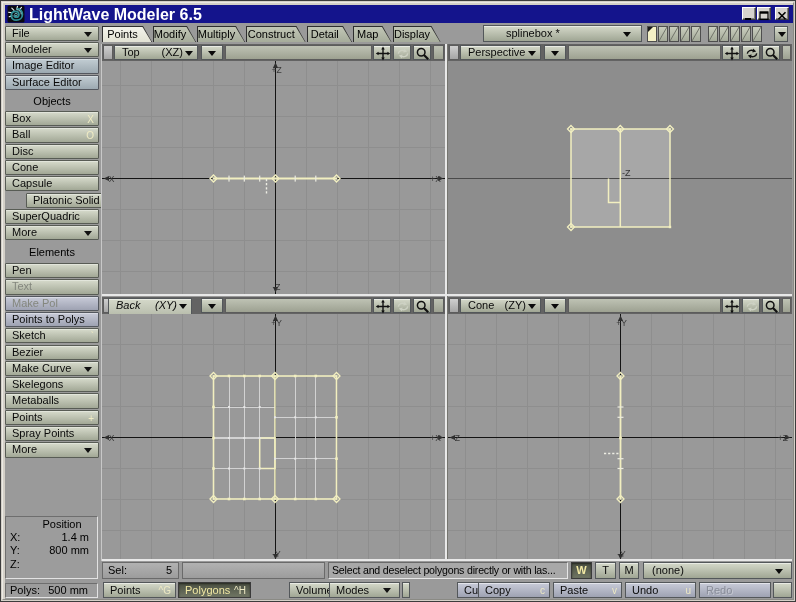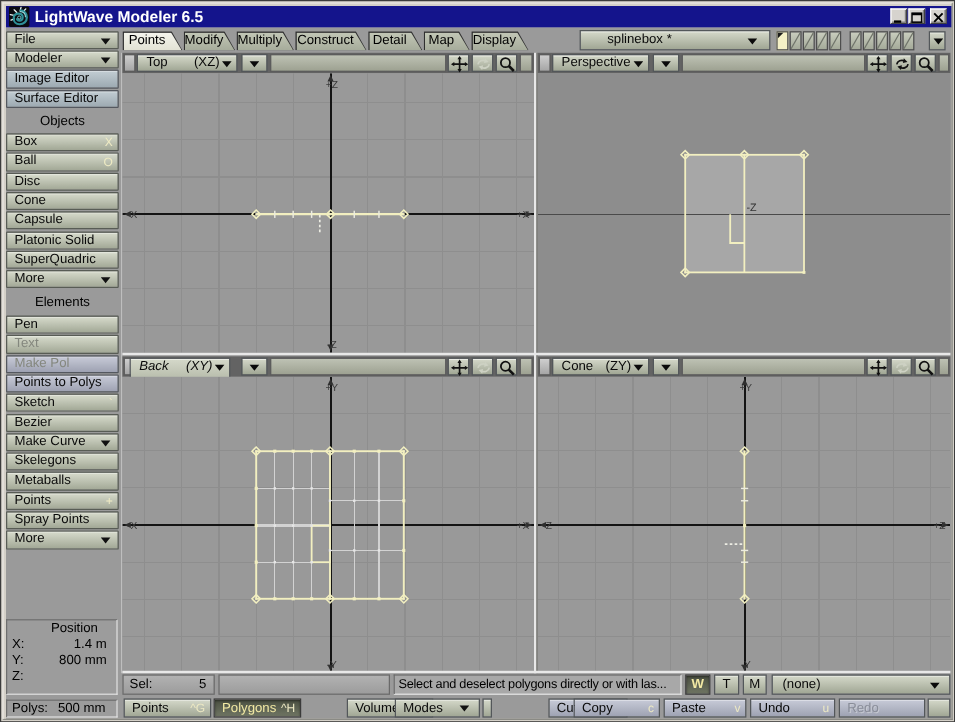--- a/index.html
+++ b/index.html
@@ -4,21 +4,21 @@
 <style>
 html,body{margin:0;padding:0;background:#777;}
 *{box-sizing:border-box;}
 #window{-webkit-font-smoothing:antialiased;position:relative;width:796px;height:602px;background:#D4D0C8;font-family:"Liberation Sans",sans-serif;overflow:hidden;
   border:1px solid #3c3c3c;}
 #window::after{content:"";position:absolute;left:1px;top:1px;right:1px;bottom:1px;border:1px solid #ECEAE4;border-right-color:#8a8a84;border-bottom-color:#8a8a84;pointer-events:none;}
 .abs{position:absolute;}
 
 #titlebar{left:4px;top:4px;width:788px;height:18px;background:#14148C;display:flex;align-items:center;}
 #app-icon{position:absolute;left:2px;top:0px;width:18px;height:18px;}
-#title-text{position:absolute;left:24px;top:1px;color:#fff;font-weight:bold;font-size:13px;letter-spacing:0px;}
+#title-text{position:absolute;left:24px;top:1px;color:#fff;font-weight:bold;font-size:16px;letter-spacing:0px;}
 .winbtn{position:absolute;top:2px;width:14px;height:13px;background:#D6D3CE;border:1px solid #404040;border-top-color:#FFFFFF;border-left-color:#FFFFFF;box-shadow:inset -1px -1px 0 #808080;}
 
 #appbg{left:4px;top:22px;width:788px;height:576px;background:#9A9A9A;}
 
 .sbtn{position:absolute;left:4px;width:94px;height:15.3px;border:1px solid #585c55;border-radius:1px;
   background:linear-gradient(#D7DBCC,#A2A896);box-shadow:inset 0 1px 0 rgba(255,255,255,.32);
   font-size:11px;color:#0a0a0a;line-height:13.5px;padding-left:6px;white-space:nowrap;}
 .sbtn.blue{background:linear-gradient(#C2CDD3,#9CA9B1);border-color:#54585f;}
 .sbtn.lav{background:linear-gradient(#C8CBD8,#9EA2B2);border-color:#54585f;}
 .sbtn.disabled{color:#84877e;}
@@ -95,21 +95,21 @@
       <div class="sbtn" style="top: 24.7px;"><span>File</span><div class="arr"></div></div>
       <div class="sbtn" style="top: 41px;"><span>Modeler</span><div class="arr"></div></div>
       <div class="sbtn blue" style="top: 57.3px;"><span>Image Editor</span></div>
       <div class="sbtn blue" style="top: 73.6px;"><span>Surface Editor</span></div>
       <div class="sgroup-label" style="top: 93.5px;">Objects</div>
       <div class="sbtn" style="top: 110px;"><span>Box</span><span class="sc">X</span></div>
       <div class="sbtn" style="top: 126.3px;"><span>Ball</span><span class="sc">O</span></div>
       <div class="sbtn" style="top: 142.6px;"><span>Disc</span></div>
       <div class="sbtn" style="top: 158.9px;"><span>Cone</span></div>
       <div class="sbtn" style="top: 175.2px;"><span>Capsule</span></div>
-      <div class="sbtn" style="top: 191.5px;"><span>Platonic Solid</span></div>
+      <div class="sbtn" style="top: 191.5px; margin-left: 21px;"><span>Platonic Solid</span></div>
       <div class="sbtn" style="top: 207.8px;"><span>SuperQuadric</span></div>
       <div class="sbtn" style="top: 224.1px;"><span>More</span><div class="arr"></div></div>
       <div class="sgroup-label" style="top: 245px;">Elements</div>
       <div class="sbtn" style="top: 262px;"><span>Pen</span></div>
       <div class="sbtn disabled" style="top: 278.3px;"><span>Text</span></div>
       <div class="sbtn lav disabled" style="top: 294.6px;"><span>Make Pol</span></div>
       <div class="sbtn lav" style="top: 310.9px;"><span>Points to Polys</span></div>
       <div class="sbtn" style="top: 327.2px;"><span>Sketch</span><span class="sc">`</span></div>
       <div class="sbtn" style="top: 343.5px;"><span>Bezier</span></div>
       <div class="sbtn" style="top: 359.8px;"><span>Make Curve</span><div class="arr"></div></div>

